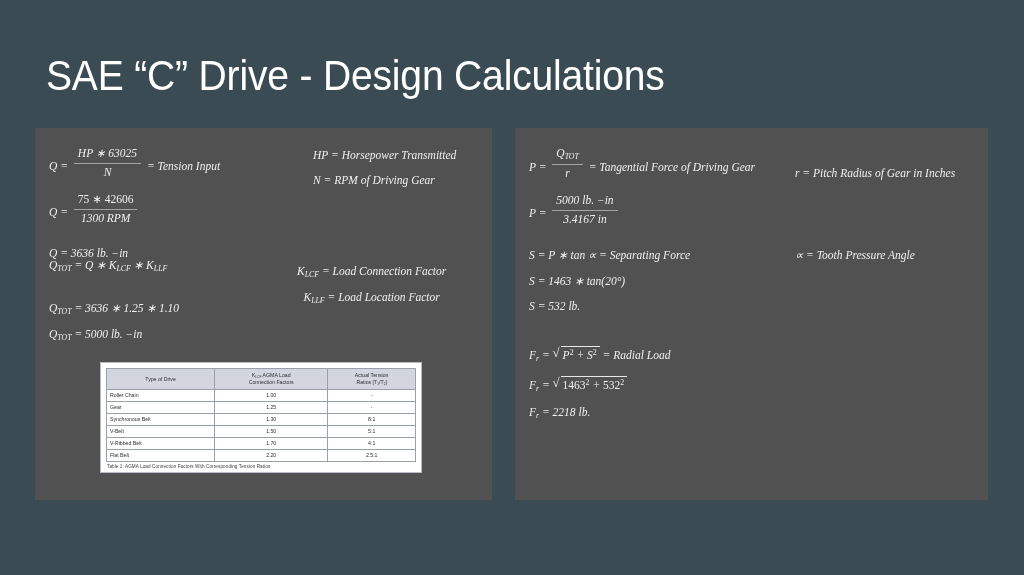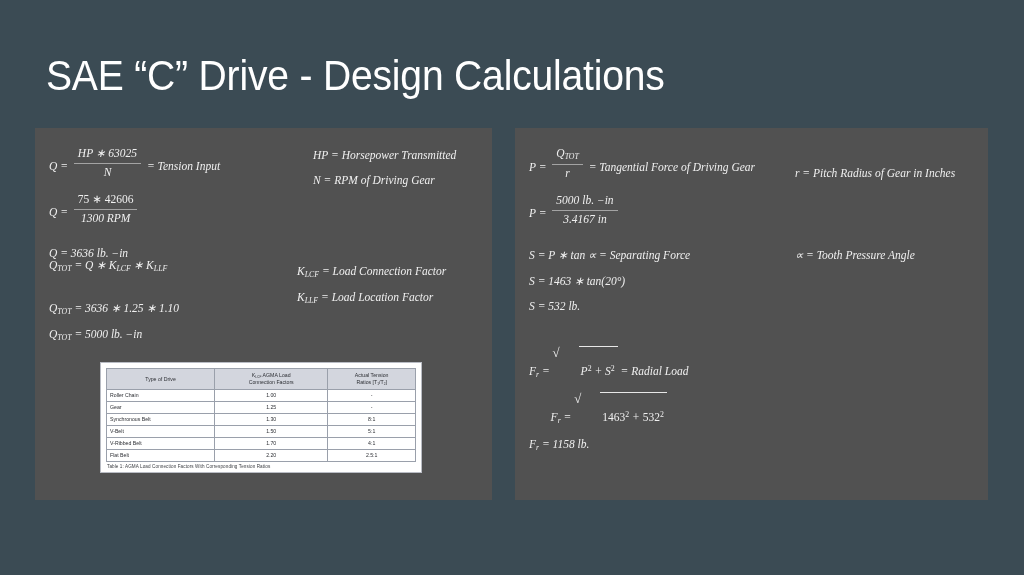--- a/index.html
+++ b/index.html
@@ -86,22 +86,21 @@
     content: "\221A";
     position: absolute;
     left: 0;
     top: -1px;
     font-size: 1.12em;
     font-style: normal;
   }
   .sqrt > span {
     display: inline-block;
     border-top: 1px solid #e8e8e8;
-    padding: 17px 3px 0 2px;
-    margin-left: 18px;
+    padding: 1px 3px 0 2px;
   }
 
   .eqline { margin-bottom: 9px; }
   .eqblock { position: absolute; }
 
   
   .table-wrap {
     position: absolute;
     left: 100px;
     top: 362px;
@@ -188,21 +187,21 @@
         <span>Q</span><sub>TOT</sub>
         <span>= 5000 lb. −in</span>
       </div>
     </div>
 
     <div class="math eqblock" style="left:262px; top:136px;">
       <div class="eqline">
         <span>K</span><sub>LCF</sub>
         <span>= Load Connection Factor</span>
       </div>
-      <div class="eqline" style="margin-top:6px;">
+      <div class="eqline" style="margin-top:6px;text-align:center;">
         <span>K</span><sub>LLF</sub>
         <span>= Load Location Factor</span>
       </div>
     </div>
   </div>
 
   <div class="table-wrap">
     <table class="agma">
       <thead>
         <tr>
@@ -283,25 +282,25 @@
 
     <div class="math eqblock" style="left:280px; top:120px;">∝ = Tooth Pressure Angle</div>
 
     <div class="math eqblock" style="left:14px; top:218px;">
       <div class="eqline">
         <span>F</span><sub>r</sub>
         <span>=</span>
         <span class="sqrt"><span><span>P</span><sup>2</sup> <span>+</span> <span>S</span><sup>2</sup></span></span>
         <span>= Radial Load</span>
       </div>
-      <div class="eqline" style="margin-top:11px;text-align:center;">
+      <div class="eqline" style="margin-top:11px;">
         <span>F</span><sub>r</sub>
         <span>=</span>
         <span class="sqrt"><span><span class="num">1463</span><sup>2</sup> <span>+</span> <span class="num">532</span><sup>2</sup></span></span>
       </div>
       <div class="eqline" style="margin-top:11px;">
         <span>F</span><sub>r</sub>
-        <span>= 1158 lb.</span>
+        <span>= 2218 lb.</span>
       </div>
     </div>
   </div>
 
 </div>
 
 </body></html>

